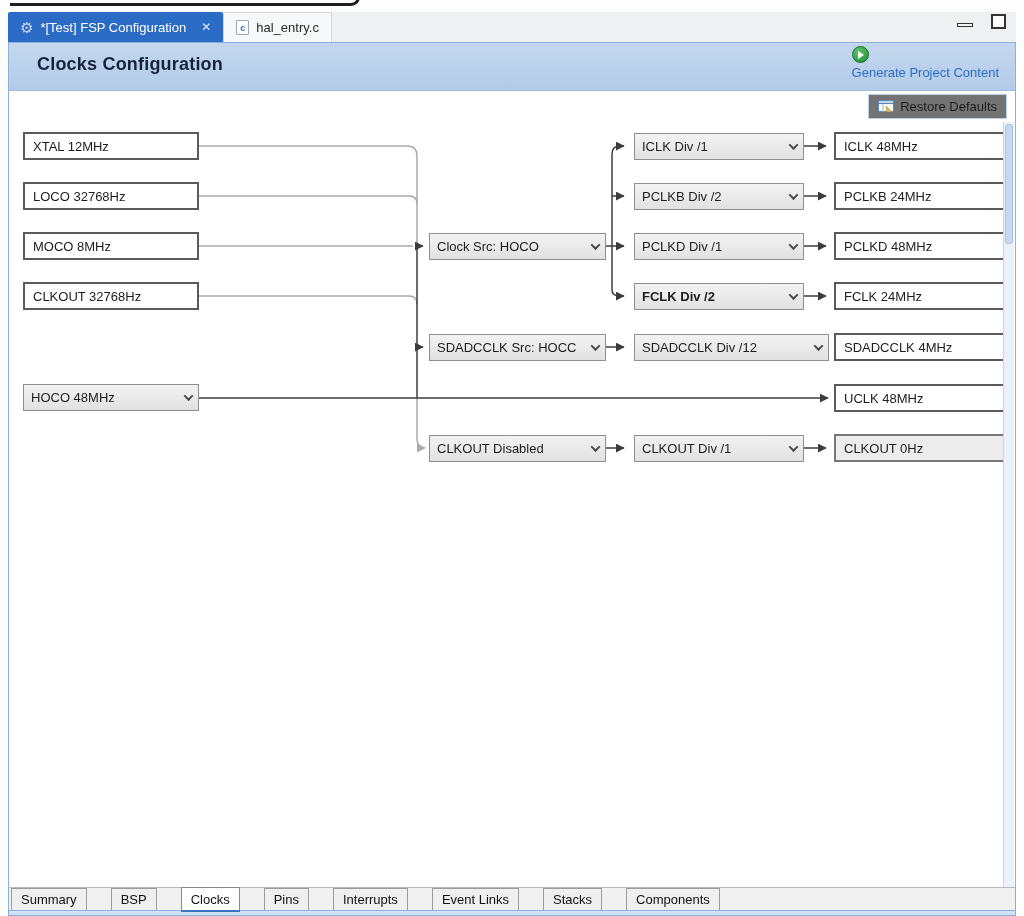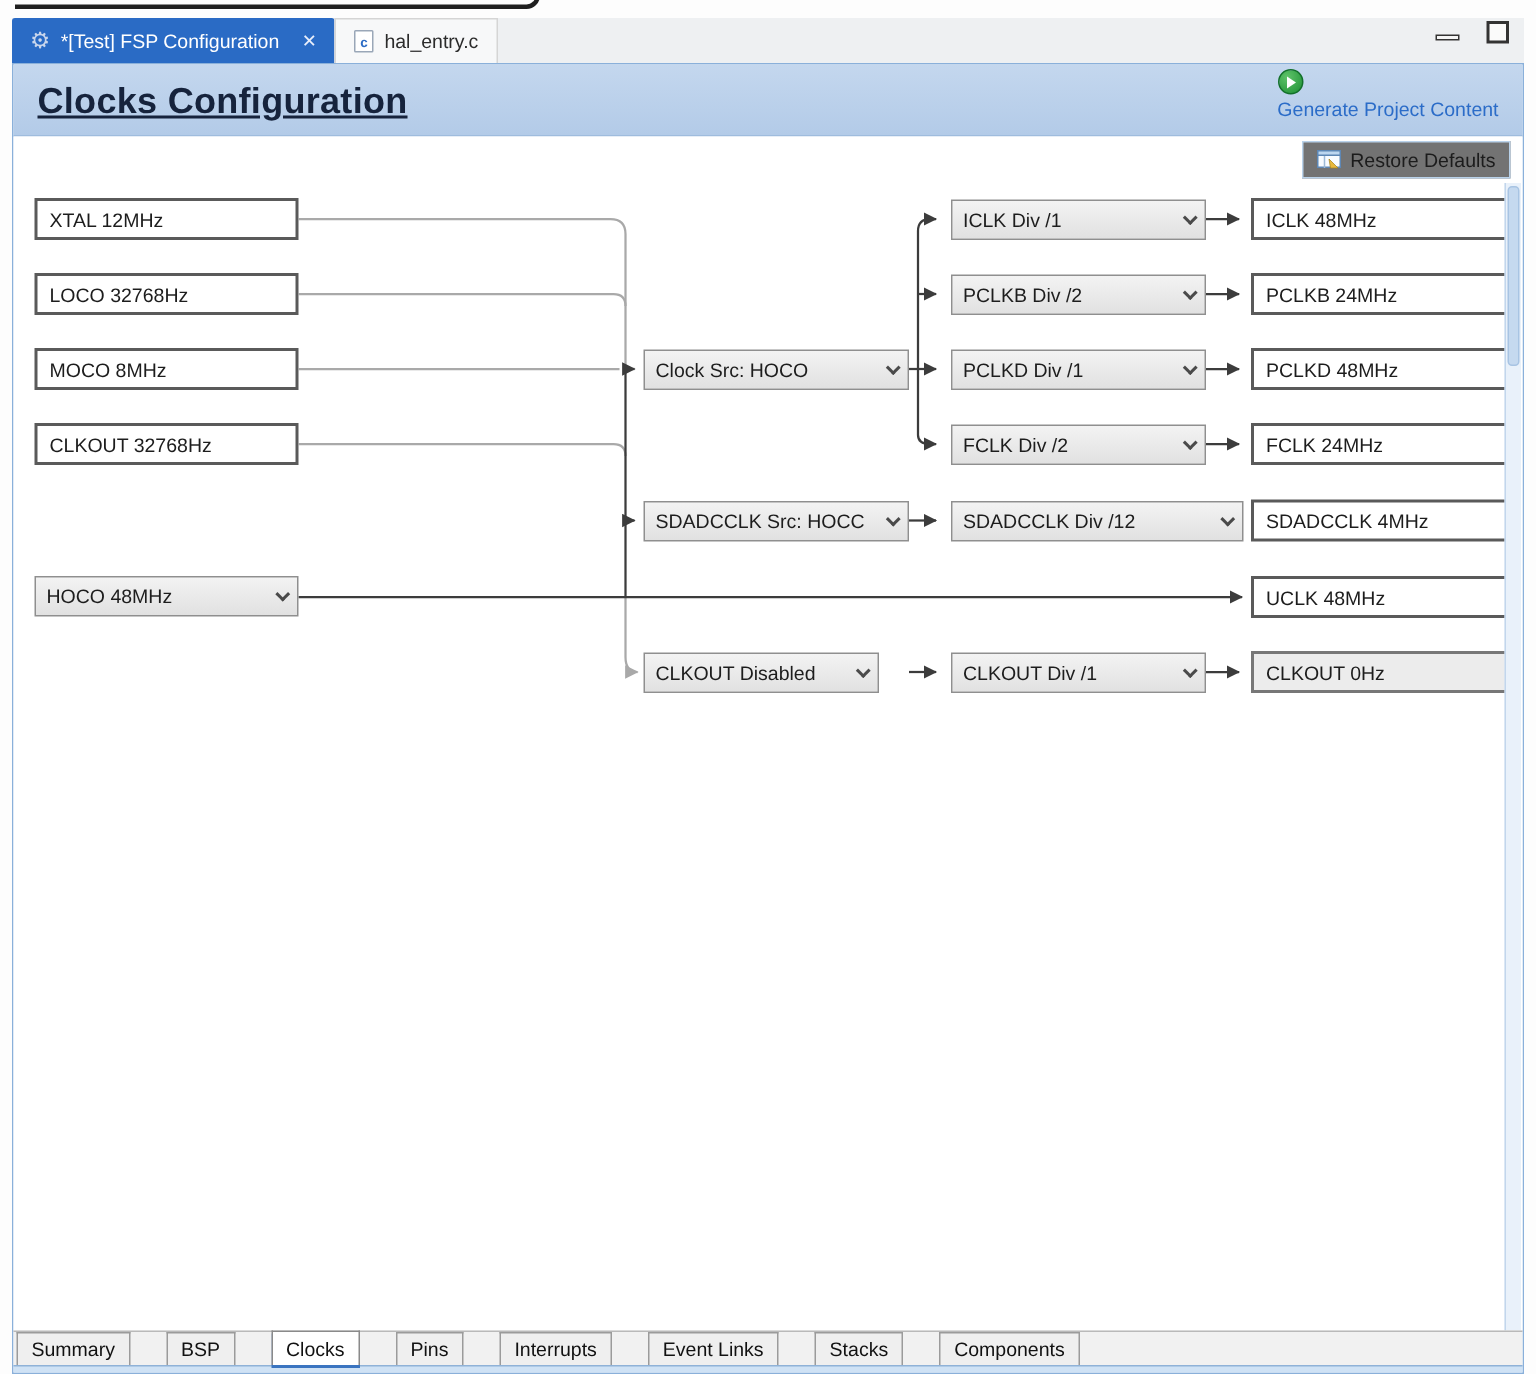--- a/index.html
+++ b/index.html
@@ -20,21 +20,21 @@
   .cfile { width:13px; height:15px; background:#ffffff; border:1px solid #9aa7b8; border-radius:1px; font-size:9px; color:#2a6bc5; display:flex; align-items:center; justify-content:center; font-weight:bold; }
   .win-controls { position:absolute; right:18px; top:14px; display:flex; gap:18px; align-items:center; }
   .win-min { width:16px; height:4px; border:1px solid #333; background:#f5f5f5; margin-top:6px; }
   .win-max { width:15px; height:15px; border:2px solid #333; background:#fafafa; }
 
   
   .frame { position:absolute; left:8px; top:42px; width:1008px; height:874px; border:1px solid #8ab0da; background:#ffffff; }
 
   .header-band { position:absolute; left:0; top:0; width:100%; height:48px;
     background:linear-gradient(180deg,#c4d7ee 0%,#b3cbe8 100%); border-bottom:1px solid #9fbcdd; }
-  .page-title { position:absolute; left:16px; top:11px; font-size:24px; font-weight:bold; color:#16233c; letter-spacing:0.2px;text-decoration:underline; }
+  .page-title { position:absolute; left:28px; top:11px; font-size:18px; font-weight:bold; color:#16233c; letter-spacing:0.2px; }
   .gen-block { position:absolute; right:16px; top:3px; display:flex; flex-direction:column; align-items:flex-start; cursor:pointer; }
   .play-circle { width:17px; height:17px; border-radius:50%; background:radial-gradient(circle at 35% 30%, #5fc36a, #1d8f33); border:1px solid #12702a; display:flex; align-items:center; justify-content:center; }
   .play-tri { width:0; height:0; border-left:6px solid #ffffff; border-top:4px solid transparent; border-bottom:4px solid transparent; margin-left:2px; }
   .gen-label { font-size:13px; color:#2b6cc8; margin-top:2px; }
 
   .toolbar-row { position:absolute; left:0; top:48px; width:100%; height:31px; background:#ffffff; }
   .restore-btn { position:absolute; right:8px; top:3px; height:25px; display:flex; align-items:center; gap:6px;
     background:#737373; border:1px solid #b9d2ea; padding:0 9px; font-size:13px; color:#1c1c1c; cursor:pointer; }
 
   
@@ -172,21 +172,21 @@
         <span class="chev">
             <i></i>
           </span>
       </div>
       <div class="dbox" style="left:420px; top:212px; width:177px;">
         <span class="lbl">SDADCCLK Src: HOCC</span>
         <span class="chev">
             <i></i>
           </span>
       </div>
-      <div class="dbox" style="left:420px; top:313px; width:157px;">
+      <div class="dbox" style="left:420px; top:313px; width:177px;">
         <span class="lbl">CLKOUT Disabled</span>
         <span class="chev">
             <i></i>
           </span>
       </div>
 
       <div class="dbox" style="left:625px; top:11px; width:170px;">
         <span class="lbl">ICLK Div /1</span>
         <span class="chev">
             <i></i>
@@ -197,21 +197,21 @@
         <span class="chev">
             <i></i>
           </span>
       </div>
       <div class="dbox" style="left:625px; top:111px; width:170px;">
         <span class="lbl">PCLKD Div /1</span>
         <span class="chev">
             <i></i>
           </span>
       </div>
-      <div class="dbox" style="left:625px; top:161px; width:170px;">
+      <div class="dbox" style="left:625px; top:161px; width:170px;font-weight:bold;">
         <span class="lbl">FCLK Div /2</span>
         <span class="chev">
             <i></i>
           </span>
       </div>
       <div class="dbox" style="left:625px; top:212px; width:195px;">
         <span class="lbl">SDADCCLK Div /12</span>
         <span class="chev">
             <i></i>
           </span>

